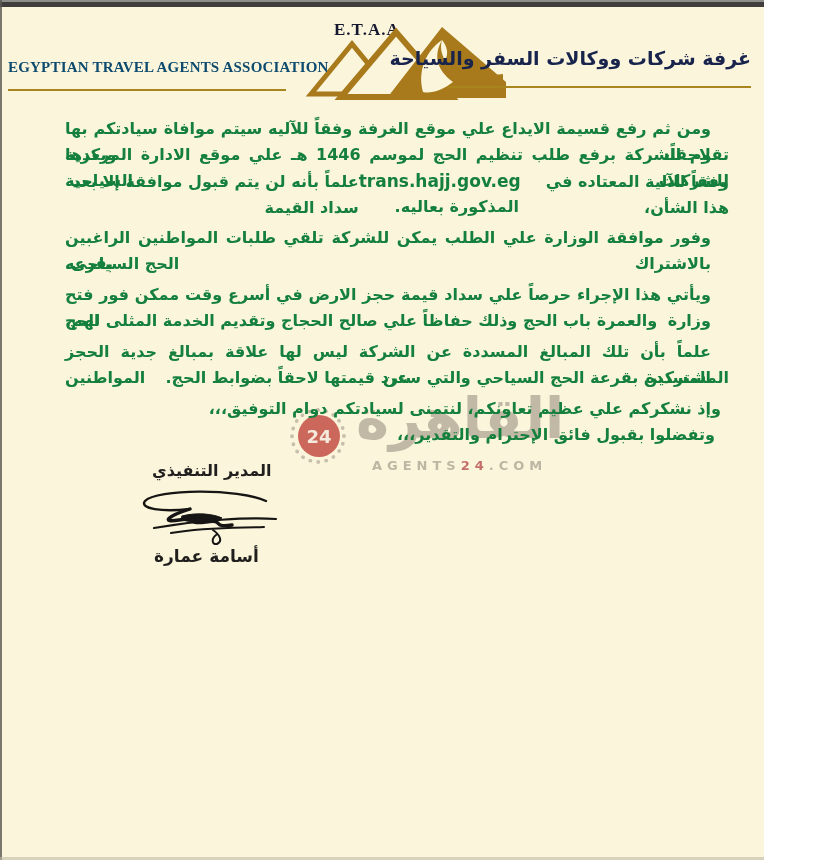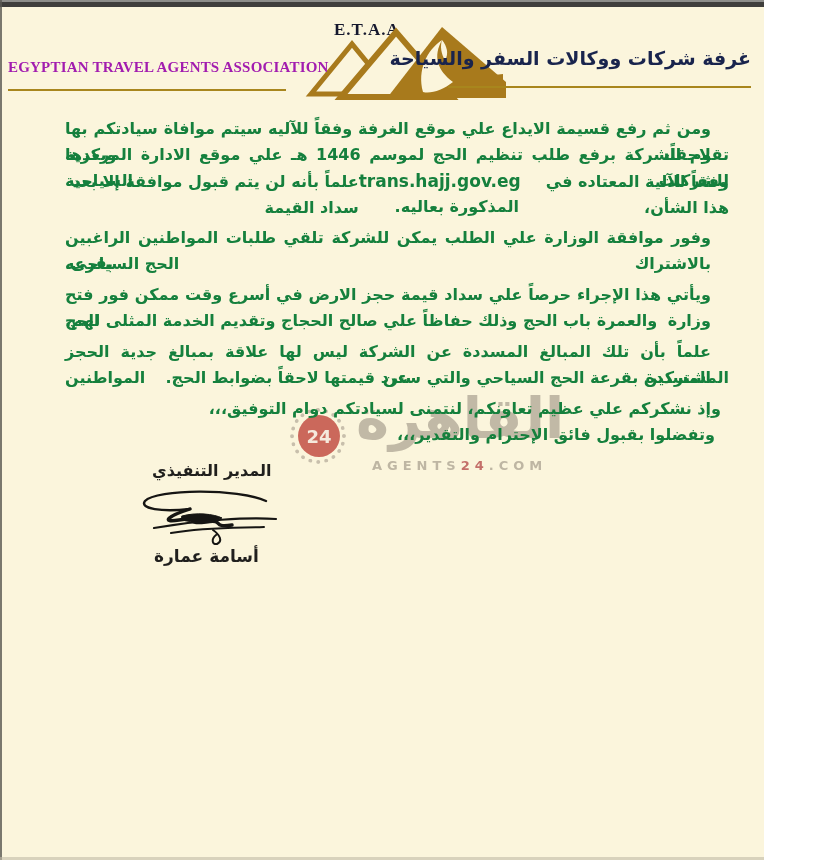--- a/index.html
+++ b/index.html
@@ -10,21 +10,21 @@
   .edge-top{position:absolute;left:0;top:0;width:815px;height:7px;
     background:linear-gradient(#8d8d8a 0 2px,#3f3e3c 2px 100%);}
   .edge-left{position:absolute;left:0;top:0;width:2px;height:860px;background:#5a5953;opacity:.8;}
   .edge-right{position:absolute;left:806px;top:0;width:4px;height:860px;background:#3b3a38;}
   .edge-right-paper{position:absolute;left:810px;top:0;width:5px;height:860px;background:#f6f0d6;}
   .edge-bottom{position:absolute;left:0;top:857px;width:815px;height:3px;background:#c2bba6;opacity:.6;}
 
   
   .org-en{position:absolute;left:8px;top:59px;width:285px;
     font-family:"Liberation Serif",serif;font-weight:bold;font-size:15px;
-    color:#a21caf;letter-spacing:.2px;white-space:nowrap;}
+    color:#0c4a6e;letter-spacing:.2px;white-space:nowrap;}
   .rule-en{position:absolute;left:8px;top:89px;width:278px;height:2px;background:#a8861d;}
   .org-ar{position:absolute;right:13px;top:47px;width:305px;text-align:center;
     font-weight:bold;font-size:19px;color:#19244d;direction:rtl;white-space:nowrap;}
   .rule-ar{position:absolute;right:13px;top:86px;width:303px;height:2px;background:#a8861d;}
   .etaa{position:absolute;left:334px;top:20px;font-family:"Liberation Serif",serif;
     font-weight:bold;font-size:17px;letter-spacing:1px;color:#15182e;}
   .logo{position:absolute;left:295px;top:24px;width:215px;height:76px;}
 
   
   .letter-body{position:absolute;left:65px;right:35px;top:116px;direction:rtl;

